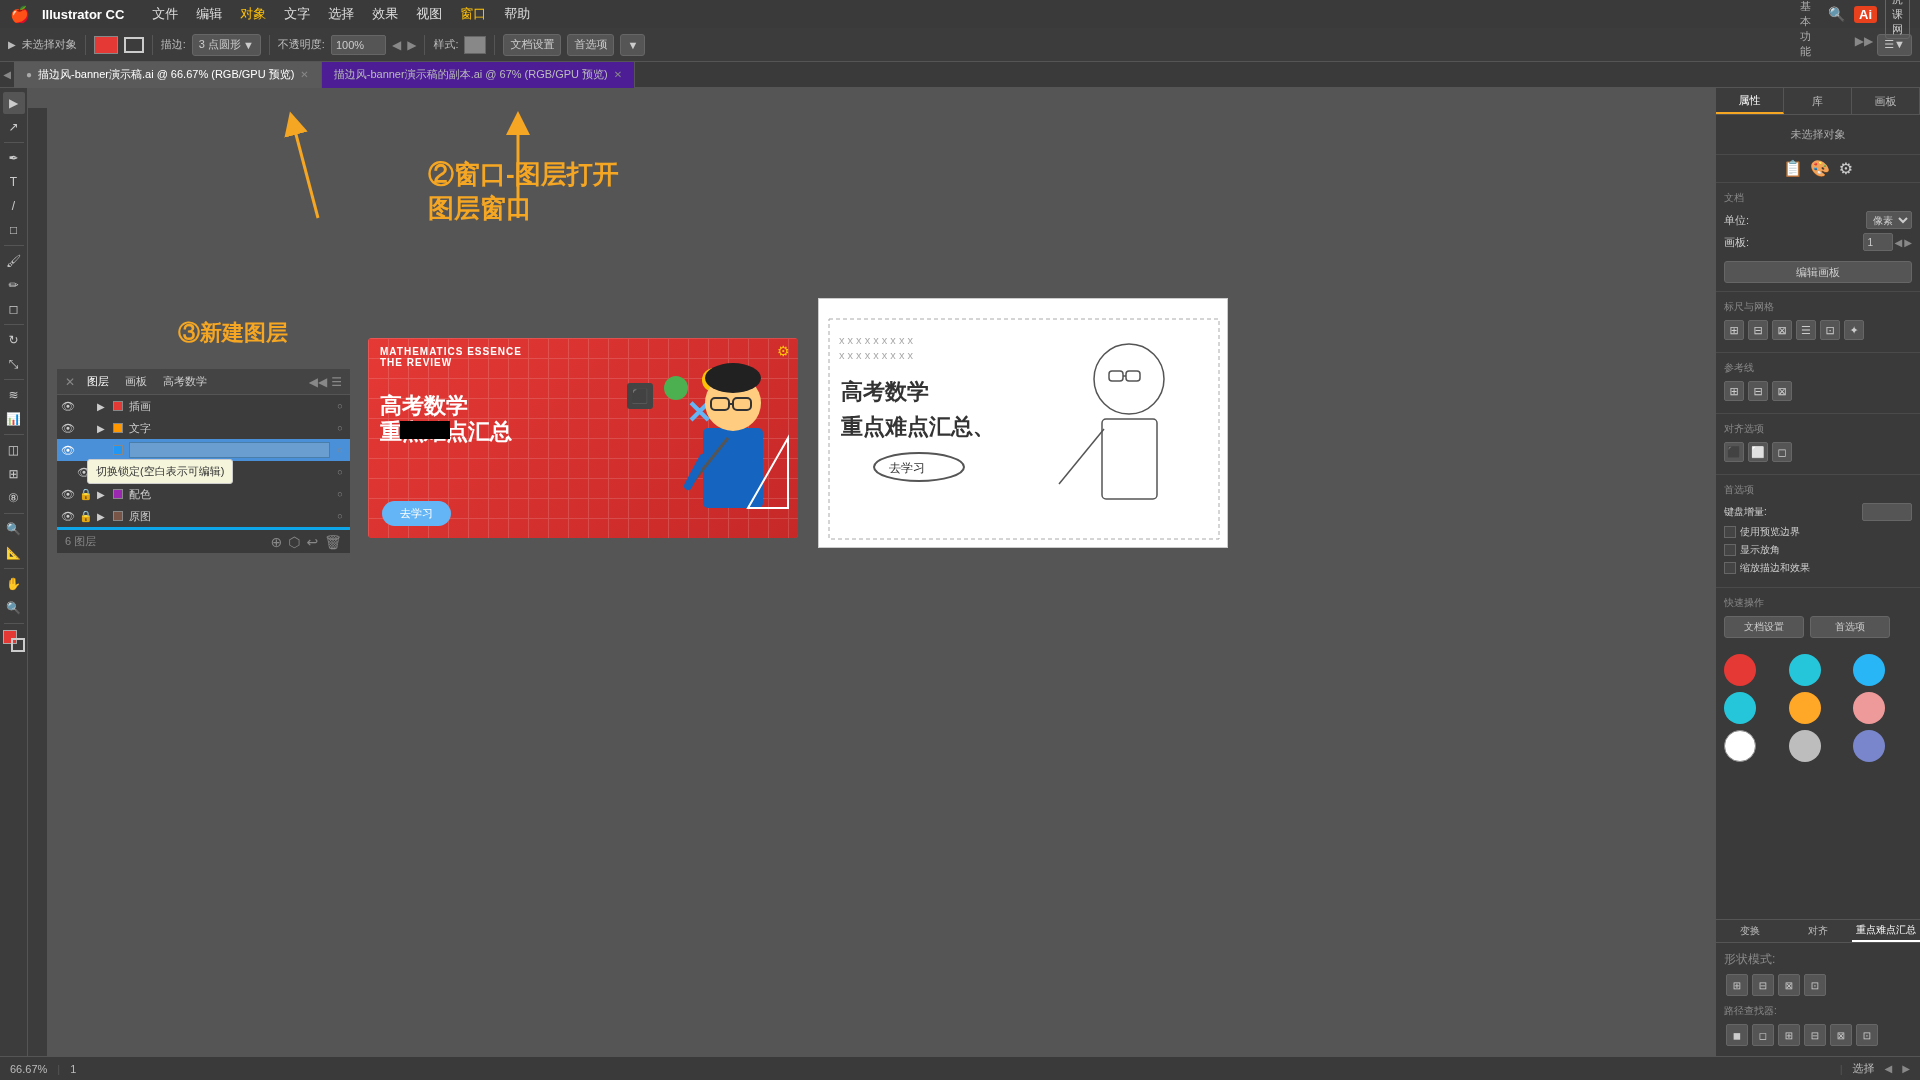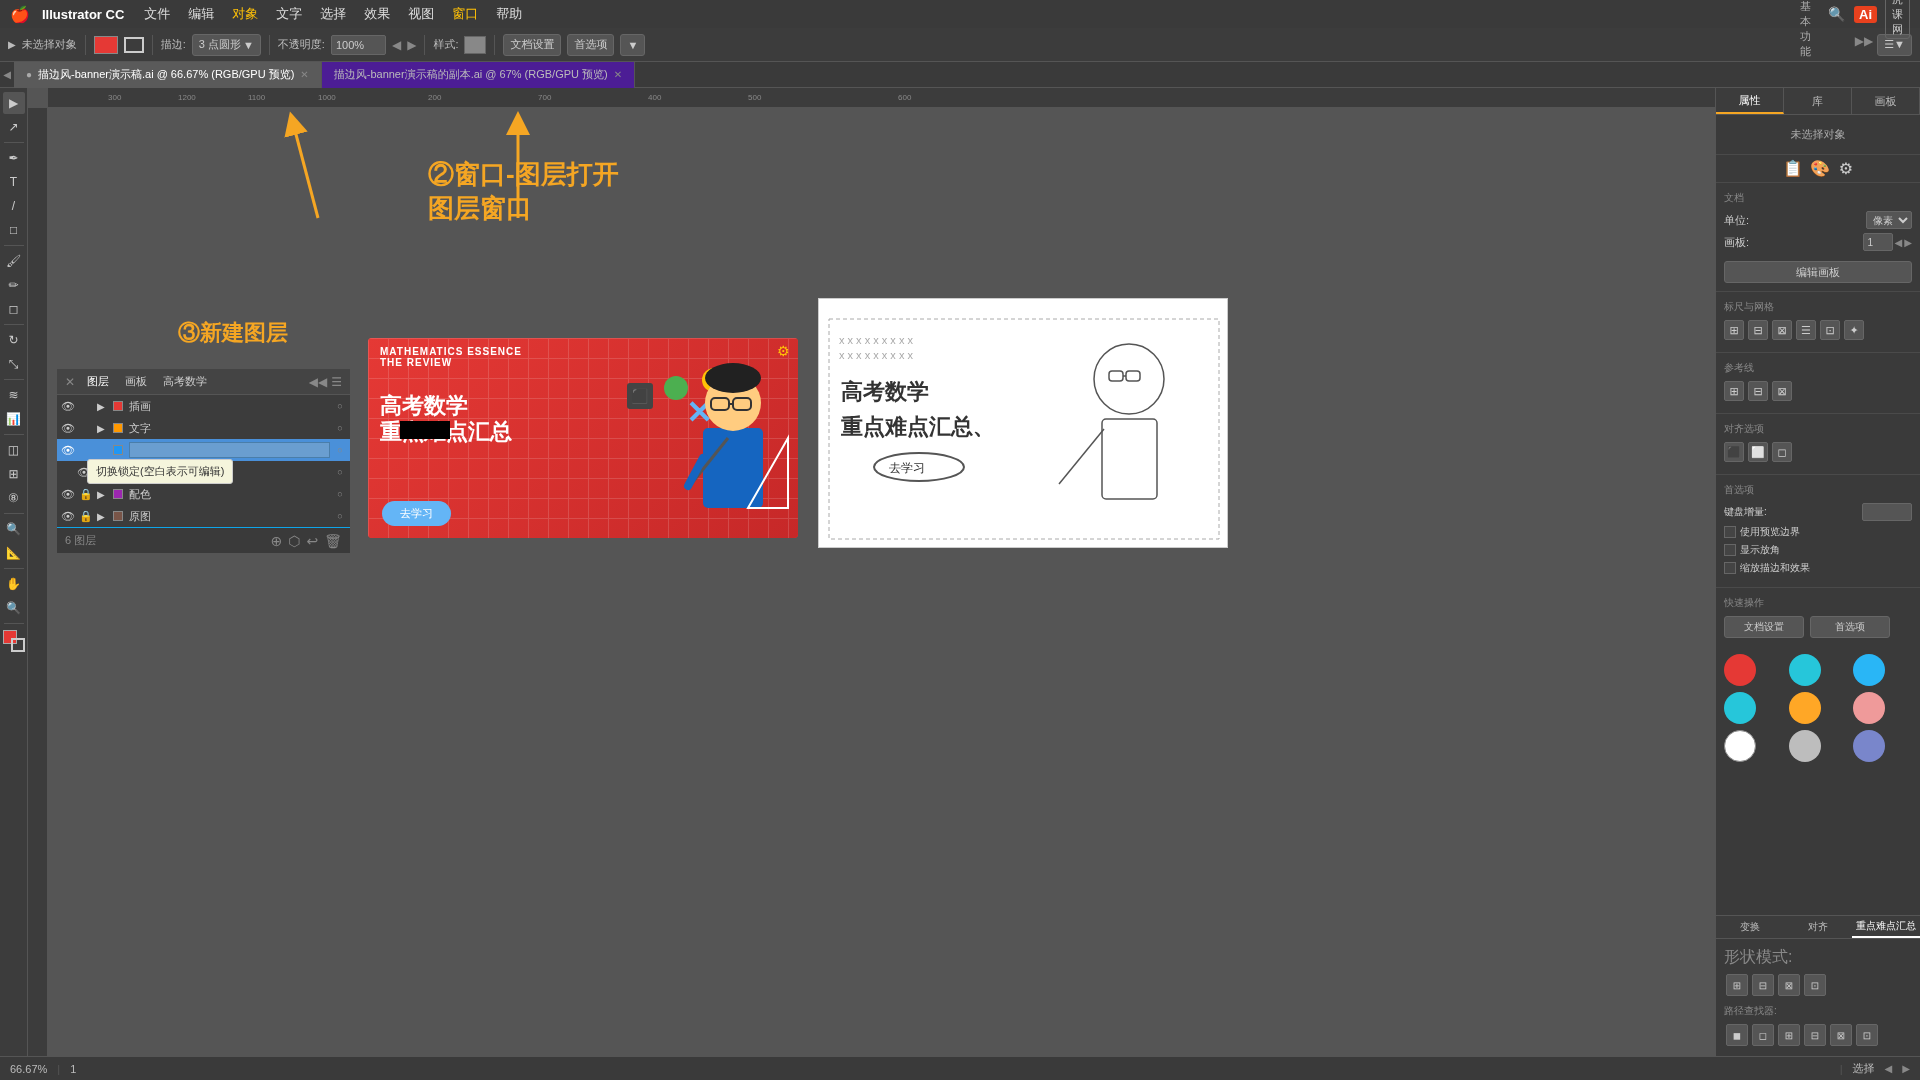--- a/index.html
+++ b/index.html
@@ -7,21 +7,21 @@
 
     
     .menu-bar {
       width: 100%; height: 28px; background: #3a3a3a;
       display: flex; align-items: center;
       font-size: 13px; color: #ddd;
       padding: 0 10px; gap: 2px;
       position: relative; z-index: 100;
     }
     .menu-bar .apple-icon { margin-right: 10px; font-size: 16px; color: #fff; }
-    .menu-bar .app-name { font-weight: bold; color: #fff; margin-right: 10px; }
+    .menu-bar .app-name { font-weight: bold; color: #fff; margin-right: 18px; }
     .menu-item { padding: 2px 8px; cursor: pointer; border-radius: 3px; }
     .menu-item.highlighted { color: #ffc107; }
 
     
     .toolbar {
       width: 100%; height: 34px; background: #3c3c3c;
       display: flex; align-items: center;
       padding: 0 8px; gap: 6px;
       border-bottom: 1px solid #555;
     }
@@ -218,21 +218,21 @@
     }
     .layer-row.active { background: #4a90d9; color: #fff; }
     .layer-eye { width: 14px; font-size: 11px; text-align: center; }
     .layer-lock { width: 14px; font-size: 11px; text-align: center; }
     .layer-expand { width: 10px; font-size: 10px; }
     .layer-color { width: 10px; height: 10px; border: 1px solid #888; margin: 0 2px; }
     .layer-name { flex: 1; font-size: 11px; }
     .layer-name-input { flex: 1; height: 16px; background: #6a9ed0; border: 1px solid #4a7eaa; color: #fff; font-size: 11px; padding: 0 3px; }
     .layer-vis { width: 12px; font-size: 9px; text-align: center; color: #888; }
     .layers-footer {
-      height: 26px; background: #3a3a3a; border-top: 1px solid #0ea5e9;
+      height: 26px; background: #3a3a3a; border-top: 3px solid #0ea5e9;
       display: flex; align-items: center; padding: 0 8px; gap: 4px;
       font-size: 11px; color: #888;
     }
     .layers-footer-btn { font-size: 14px; cursor: pointer; color: #888; }
 
     
     .tooltip {
       position: absolute;
       background: #f5f5dc;
       color: #333;
@@ -368,31 +368,20 @@
     <div class="tool-sep"></div>
 
     <div style="position:relative;width:22px;height:22px;margin:2px;">
       <div style="width:14px;height:14px;background:#e53935;border:1px solid #aaa;position:absolute;top:0;left:0;"></div>
       <div style="width:14px;height:14px;background:transparent;border:2px solid #ccc;position:absolute;bottom:0;right:0;"></div>
     </div>
   </div>
 
   <div class="canvas-area">
 
-    <div class="ruler-h">
-      <span class="ruler-mark" style="left:60px;">300</span>
-      <span class="ruler-mark" style="left:130px;">1200</span>
-      <span class="ruler-mark" style="left:200px;">1100</span>
-      <span class="ruler-mark" style="left:270px;">1000</span>
-      <span class="ruler-mark" style="left:380px;">200</span>
-      <span class="ruler-mark" style="left:490px;">700</span>
-      <span class="ruler-mark" style="left:600px;">400</span>
-      <span class="ruler-mark" style="left:700px;">500</span>
-      <span class="ruler-mark" style="left:850px;">600</span>
-    </div>
     <div class="ruler-v"></div>
 
     <div class="canvas-content">
 
 
       <div class="annotation" style="left:380px; top:50px; font-size:26px; line-height:1.3;">
         ②窗口-图层打开<br>图层窗口
       </div>
 
       <div class="annotation" style="left:130px; top:210px; font-size:22px;">
@@ -684,21 +673,21 @@
     </div>
 
     <div style="flex:1;"></div>
 
     <div class="right-bottom-tabs">
       <div class="rb-tab">变换</div>
       <div class="rb-tab">对齐</div>
       <div class="rb-tab active">重点难点汇总</div>
     </div>
     <div class="shape-mode-section">
-      <div style="font-size:16px;color:#888;margin-bottom:4px;">形状模式:</div>
+      <div style="font-size:12px;color:#888;margin-bottom:4px;">形状模式:</div>
       <div style="display:flex;flex-wrap:wrap;">
         <div class="shape-btn">⊞</div>
         <div class="shape-btn">⊟</div>
         <div class="shape-btn">⊠</div>
         <div class="shape-btn">⊡</div>
       </div>
       <div style="font-size:10px;color:#888;margin-bottom:4px;margin-top:6px;">路径查找器:</div>
       <div style="display:flex;flex-wrap:wrap;">
         <div class="shape-btn">◼</div>
         <div class="shape-btn">◻</div>

